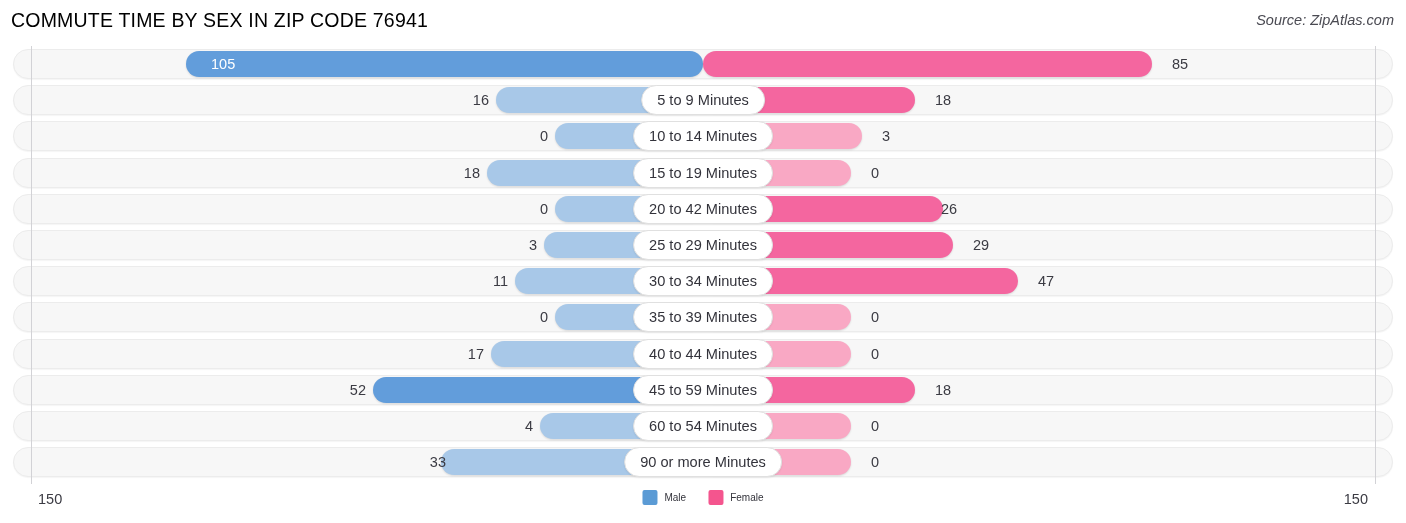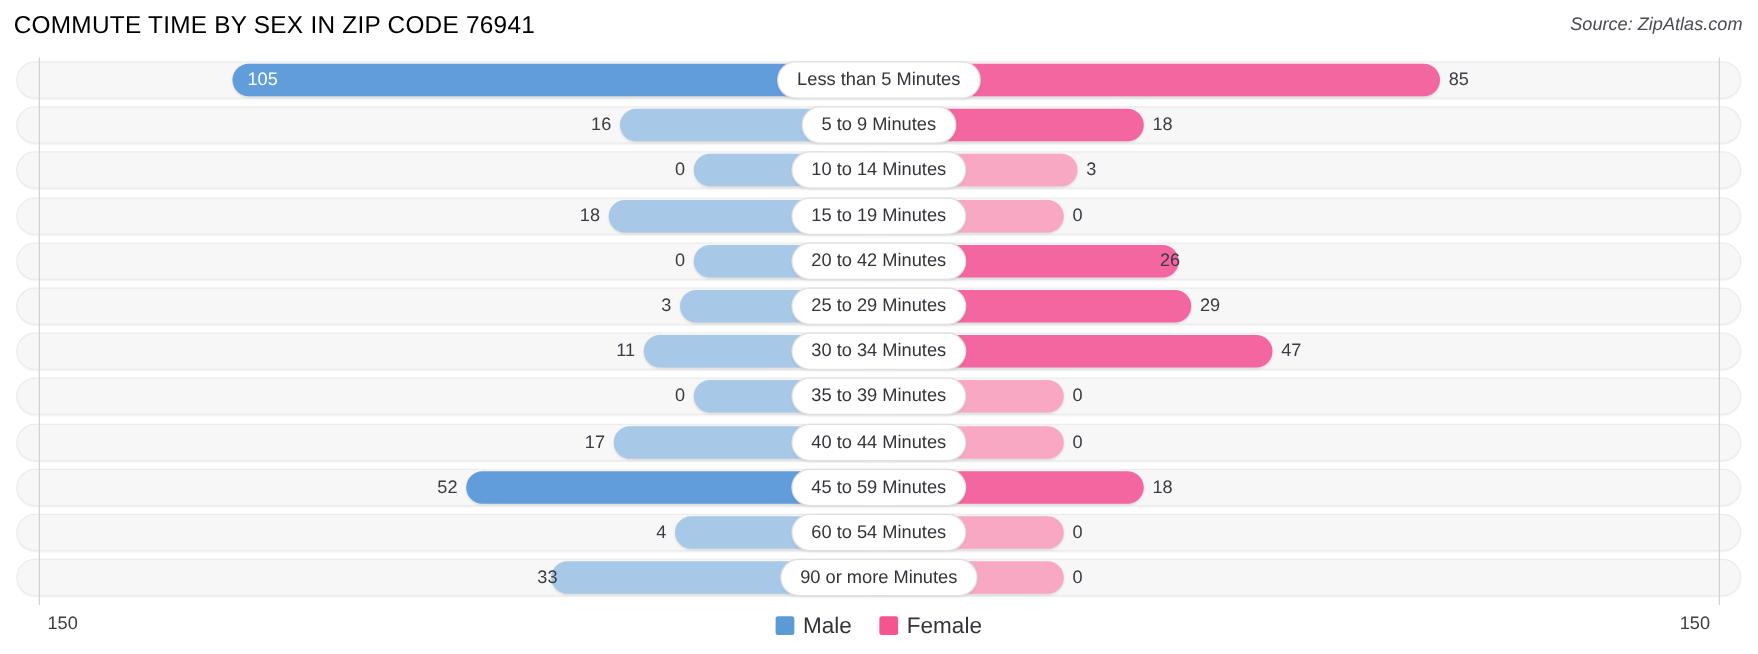--- a/index.html
+++ b/index.html
@@ -95,20 +95,21 @@
   }
 
   .val {
     position: absolute;
     top: 3px;
     height: 30px;
     line-height: 30px;
     font-size: 14.5px;
     color: #3b3b43;
     white-space: nowrap;
+    margin-left: 13px;
   }
   .val.male-val   { text-align: right; }
   .val.female-val { text-align: left; }
   .val.inside {
     color: #ffffff;
     font-size: 14.5px;
   }
 
   .center-label {
     position: absolute;
@@ -158,21 +159,21 @@
     display: flex;
     align-items: center;
     gap: 7px;
   }
   .swatch {
     width: 15px; height: 15px;
     border-radius: 2px;
     display: inline-block;
   }
   .legend-text {
-    font-size: 18px;
+    font-size: 10px;
     color: #33333b;
   }
 </style>
 </head>
 <body>
 
 <div class="header">
   <div class="chart-title">COMMUTE TIME BY SEX IN ZIP CODE 76941</div>
   <div class="source-note">Source: ZipAtlas.com</div>
 </div>
@@ -181,21 +182,20 @@
   <div class="axis-line left"></div>
   <div class="axis-line right"></div>
 <div class="row">
       <div class="track"></div>
       <div class="bars">
         <div class="bar male" style="width: 517px; background: rgb(98, 157, 219);"></div>
         <div class="bar female" style="width: 449px; background: rgb(244, 102, 159);"></div>
       </div>
       <div class="val male-val inside" style="left: 198px; text-align: left;">105</div>
       <div class="val female-val" style="left: 1159px;">85</div>
-      <div class="center-label">Less than 5 Minutes</div>
     </div>
     <div class="row">
       <div class="track"></div>
       <div class="bars">
         <div class="bar male" style="width: 207px; background: rgb(168, 200, 232);"></div>
         <div class="bar female" style="width: 212px; background: rgb(244, 102, 159);"></div>
       </div>
       <div class="val male-val" style="right: 917px;">16</div>
       <div class="val female-val" style="left: 922px;">18</div>
       <div class="center-label">5 to 9 Minutes</div>

